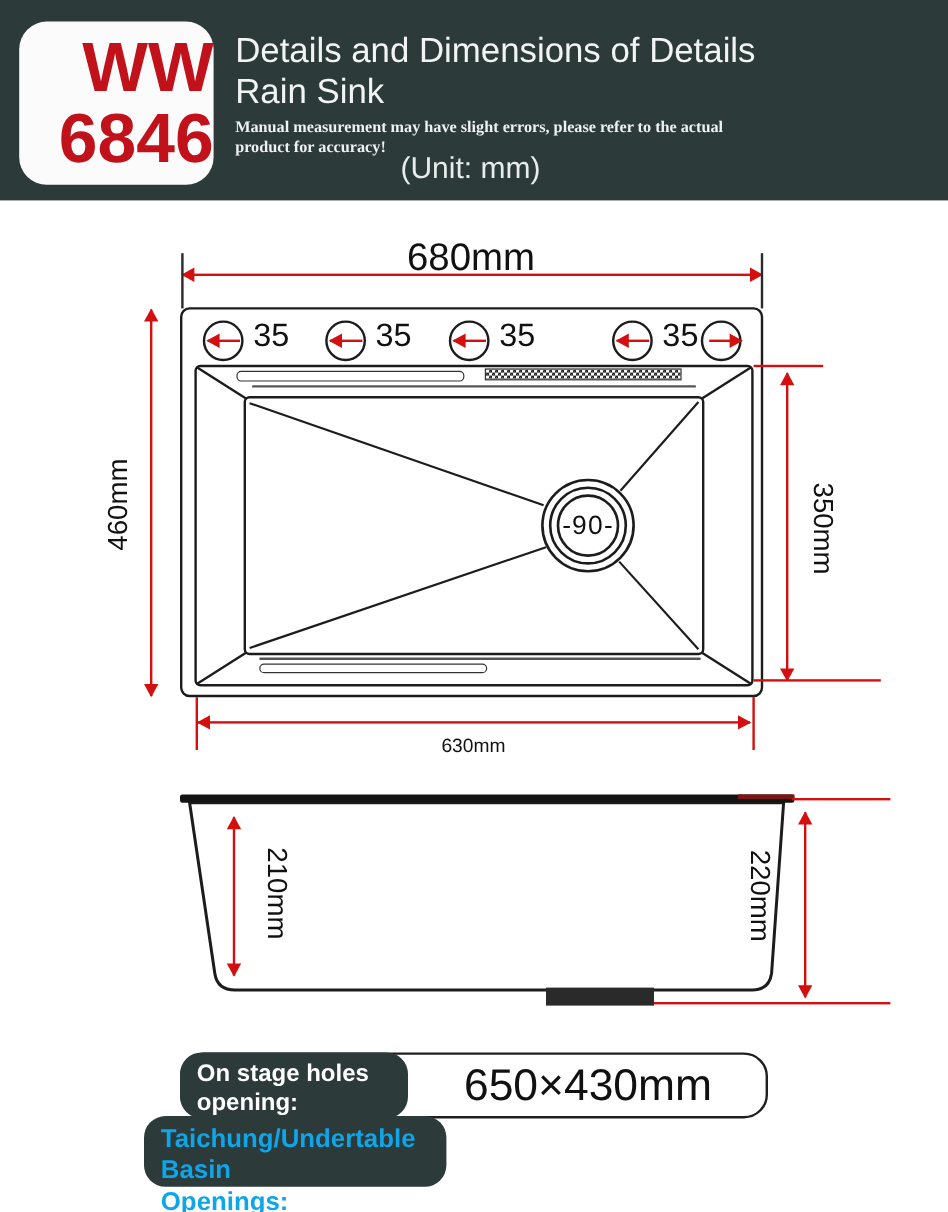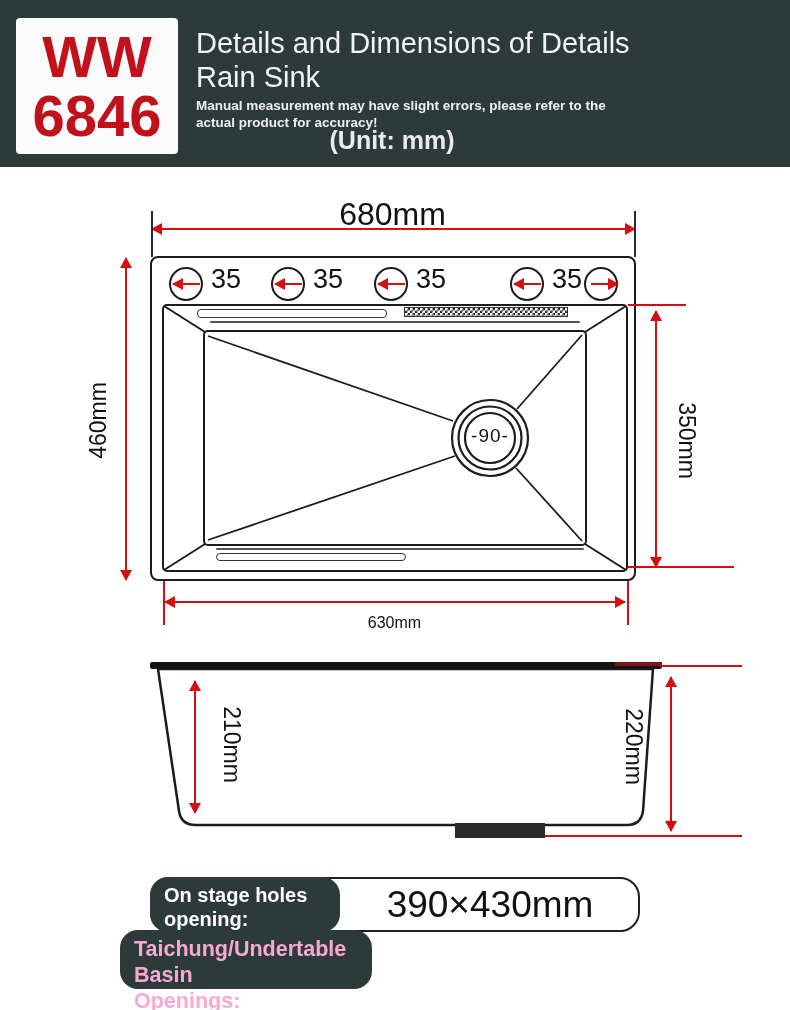--- a/index.html
+++ b/index.html
@@ -8,26 +8,26 @@
     --dim-red:#d40f0f;
     --line:#1c1c1c;
   }
   *{margin:0;padding:0;box-sizing:border-box;}
   body{background:#ffffff;font-family:"Liberation Sans",sans-serif;}
   .page{position:relative;width:790px;height:1010px;background:#fff;overflow:hidden;}
   .abs{position:absolute;}
 
   
   .header{left:0;top:0;width:790px;height:167px;background:var(--header-bg);}
-  .badge{left:16px;top:18px;width:162px;height:136px;background:#fbfbfb;border-radius:4px;
-         display:flex;flex-direction:column;align-items:center;justify-content:center;}
+  .badge{left:16px;top:18px;width:162px;height:136px;background:#fbfbfb;border-radius:23px;
+         display:flex;flex-direction:column;align-items:flex-end;justify-content:center;}
   .badge div{font-size:58px;font-weight:800;line-height:1.02;color:var(--model-red);letter-spacing:0px;}
   .title{left:196px;top:26px;width:448px;color:#f2f4f4;font-size:29px;font-weight:500;line-height:1.18;}
-  .disclaimer{left:196px;top:98px;width:418px;color:#eef1f1;font-size:13.5px;font-weight:700;line-height:1.25;}
-  .unit{left:262px;top:126px;width:260px;text-align:center;color:#e8ecec;font-size:25px;font-weight:700;}
+  .disclaimer{left:196px;top:98px;width:418px;color:#eef1f1;font-size:13.5px;font-weight:700;line-height:1.25;font-family:Liberation Serif, serif;}
+  .unit{left:262px;top:126px;width:260px;text-align:center;color:#e8ecec;font-size:25px;font-weight:400;}
 
   
   .vline{width:2px;background:#2a2a2a;}
   .redline-h{height:1.6px;background:var(--dim-red);}
   .redline-v{width:1.6px;background:var(--dim-red);}
   .dimh{height:2px;background:var(--dim-red);}
   .dimv{width:2px;background:var(--dim-red);}
   .ah{position:absolute;width:0;height:0;}
   .ah-l{left:-1px;top:-5px;border-top:6px solid transparent;border-bottom:6px solid transparent;border-right:11px solid var(--dim-red);}
   .ah-r{right:-1px;top:-5px;border-top:6px solid transparent;border-bottom:6px solid transparent;border-left:11px solid var(--dim-red);}
@@ -44,37 +44,37 @@
   .inner-rect{left:203px;top:330px;width:384px;height:216px;border:2px solid var(--line);border-radius:5px;}
   .hole{top:267px;width:34px;height:34px;border:2px solid var(--line);border-radius:50%;}
   .hole .rline{position:absolute;top:14px;left:2px;width:27px;height:2px;background:var(--dim-red);}
   .hole35{top:264px;width:42px;text-align:center;font-size:27px;color:#111;}
   .slot{border:1.5px solid #333;border-radius:4px;background:#fff;}
   .checker{border:1px solid #333;background-color:#fff;
     background-image:linear-gradient(45deg,#222 25%,transparent 25%,transparent 75%,#222 75%),
                      linear-gradient(45deg,#222 25%,transparent 25%,transparent 75%,#222 75%);
     background-size:5px 5px;background-position:0 0,2.5px 2.5px;}
   .thinbar{height:2px;background:#555;border-radius:1px;}
-  .drain-label{left:457px;top:425px;width:66px;text-align:center;font-size:19px;color:#111;letter-spacing:1px;}
+  .drain-label{left:457px;top:425px;width:66px;text-align:center;font-size:22px;color:#111;letter-spacing:1px;}
 
   
   .rim-bar{left:150px;top:662px;width:512px;height:7px;background:#141414;border-radius:2px;}
   .rim-red{left:615px;top:662px;width:47px;height:4px;background:#7a1616;}
   .drain-block{left:455px;top:823px;width:90px;height:15px;background:#2a2a2a;}
 
   
   .fbox{background:#fff;border:2px solid #1f1f1f;}
   .row1-box{left:150px;top:877px;width:490px;height:55px;border-radius:20px;}
   .row1-pill{left:150px;top:877px;width:190px;height:55px;background:var(--header-bg);border-radius:18px;
              color:#fff;font-size:20px;font-weight:600;line-height:1.2;padding:6px 0 0 14px;}
   .row1-value{left:340px;top:877px;width:300px;height:55px;line-height:55px;text-align:center;font-size:37px;color:#111;}
   .row2-box{left:356px;top:931px;width:328px;height:58px;border-radius:16px;
             color:#1a1a1a;font-size:19.5px;line-height:1.3;padding:5px 0 0 32px;}
   .row2-pill{left:120px;top:930px;width:252px;height:59px;background:var(--header-bg);border-radius:18px;
-             color:#f9a8d4;font-size:21.5px;font-weight:700;line-height:1.2;padding:7px 0 0 14px;}
+             color:#0ea5e9;font-size:21.5px;font-weight:700;line-height:1.2;padding:7px 0 0 14px;}
 
   svg{position:absolute;left:0;top:0;pointer-events:none;}
 </style>
 </head>
 <body>
 
 <div class="page">
 
   <div class="abs header">
     <div class="abs badge">
@@ -195,21 +195,21 @@
   </div>
   <div class="abs dimlabel rot-cw" style="left:175px;top:731px;width:112px;font-size:23px;">210mm</div>
 
   <div class="abs dimv" style="left:670px;top:677px;height:154px;">
     <div class="ah ah-u"></div>
     <div class="ah ah-d"></div>
   </div>
   <div class="abs dimlabel rot-cw" style="left:577px;top:733px;width:112px;font-size:23px;">220mm</div>
 
   <div class="abs fbox row1-box"></div>
-  <div class="abs row1-value">390×430mm</div>
+  <div class="abs row1-value">650×430mm</div>
   <div class="abs row1-pill">
     <div>On stage holes</div>
     <div>opening:</div>
   </div>
 
   <div class="abs row2-pill">
     <div>Taichung/Undertable Basin</div>
     <div>Openings:</div>
   </div>
 

